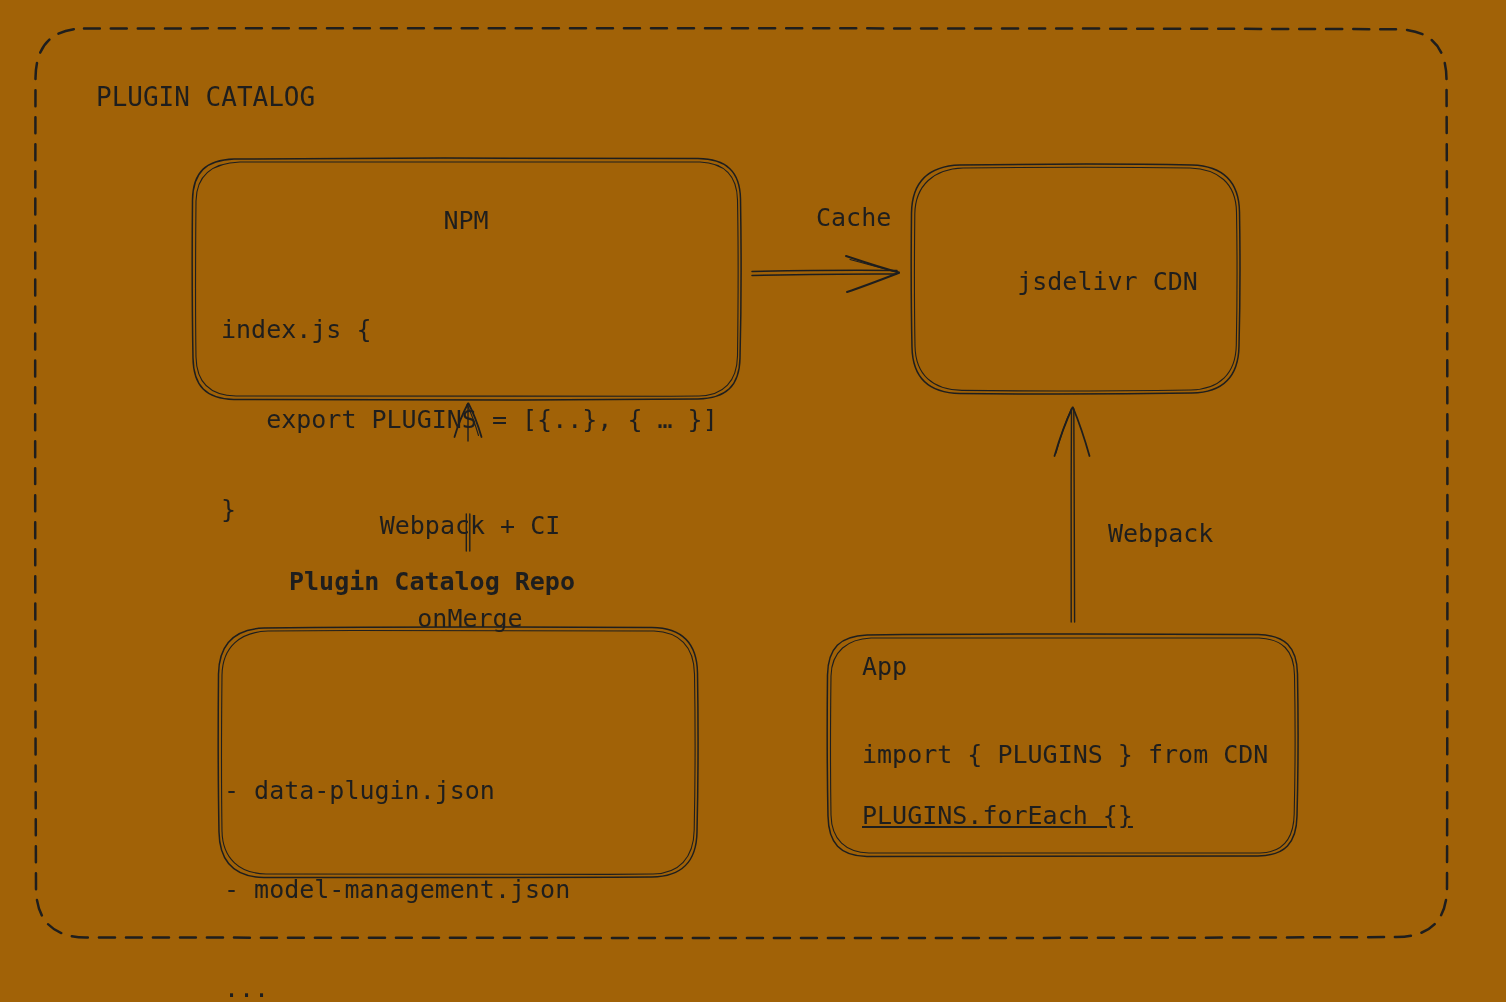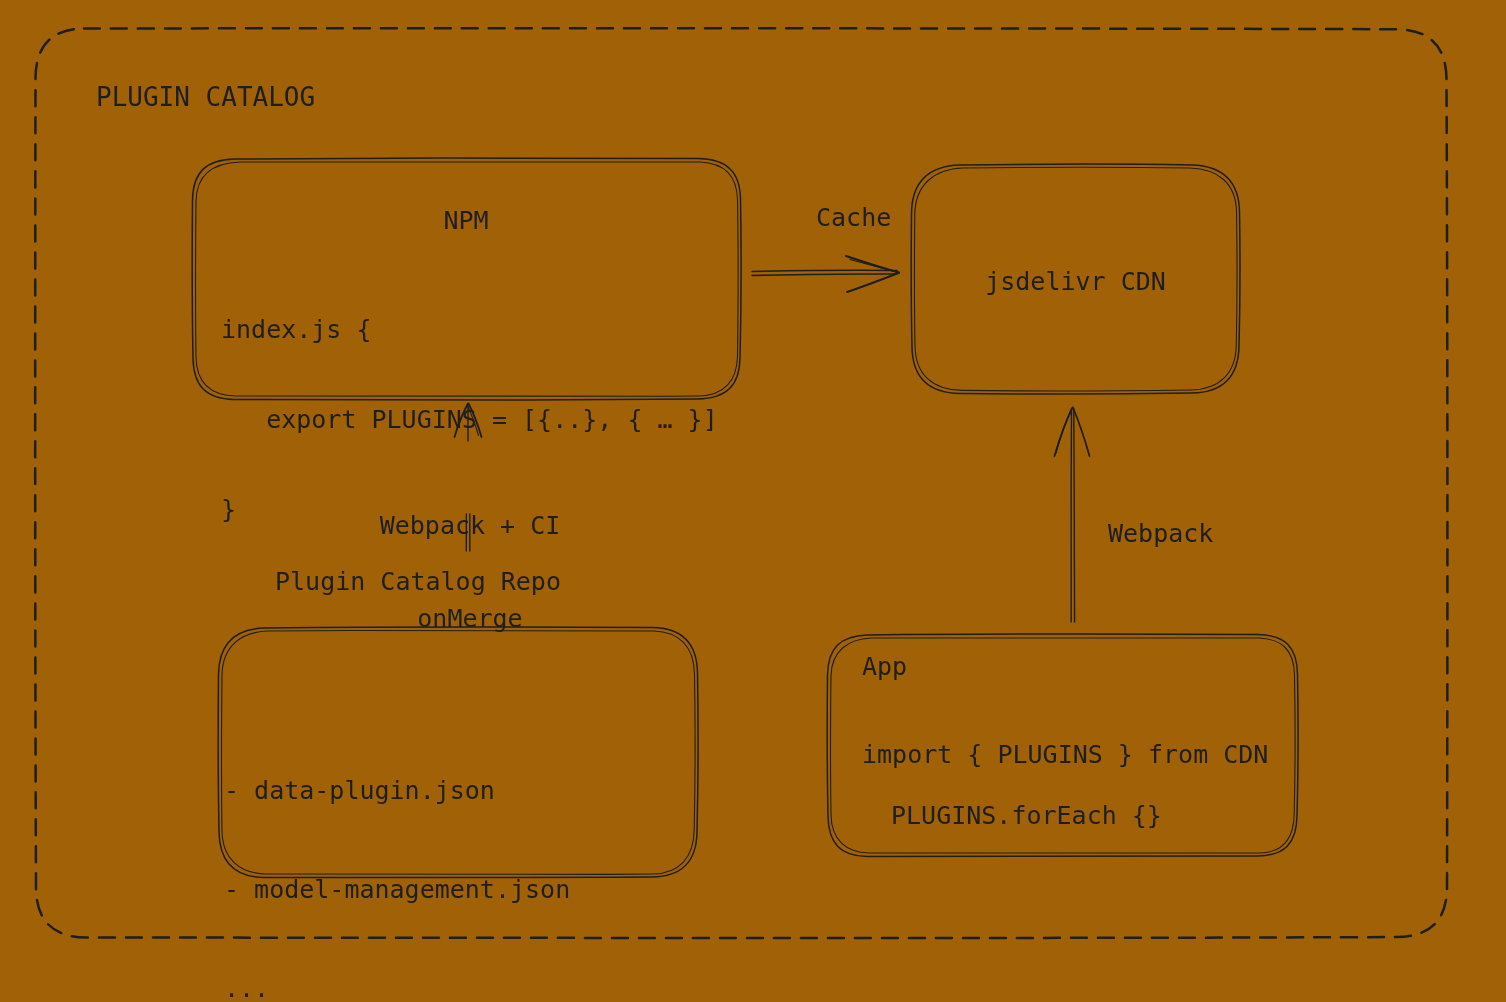--- a/index.html
+++ b/index.html
@@ -11,27 +11,27 @@
   }
   .draw-layer { position:absolute; left:0; top:0; width:1506px; height:1002px; }
   .draw-layer path { fill:none; stroke:#1e1e1e; stroke-linecap:round; stroke-linejoin:round; }
   .lbl { position:absolute; white-space:pre; font-size:25px; line-height:30px; }
   .lbl.center { text-align:center; }
 
   .diagram-title   { left:96px;  top:82px;  font-size:26px; }
   .npm-title       { left:192px; top:198px; width:548px;margin-top:8px; }
   .npm-code        { left:221px; top:255px; }
   .cache-label     { left:816px; top:203px;text-align:center; }
-  .cdn-label       { left:911px; top:267px; width:329px; }
+  .cdn-label       { left:911px; top:267px; width:329px;padding-left:32px; }
   .build-label     { left:328px; top:448px; width:284px; line-height:31px; }
-  .repo-caption    { left:275px; top:567px; }
+  .repo-caption    { left:289px; top:567px;font-weight:bold; }
   .repo-files      { left:224px; top:708px; line-height:33px; }
   .app-title       { left:862px; top:652px; }
   .app-code-1      { left:862px; top:740px;text-align:center; }
-  .app-code-2      { left:891px; top:801px; }
+  .app-code-2      { left:862px; top:801px;text-decoration:underline; }
   .import-label    { left:1108px; top:519px; }
 </style>
 </head>
 <body>
 
 <div class="canvas">
 
   <svg class="draw-layer" viewBox="0 0 1506 1002">
 
     <path d="M84,28.5 C500,28 1000,28.2 1397,29.2 Q1446,30 1446.5,79 C1447.6,350 1447.6,620 1447,888 Q1446.5,936.5 1397,937 C1100,938.4 700,938 86,937.5 Q36.5,937 36,888 C35,620 35,350 35.5,78 Q36,29 84,28.5 Z" stroke-width="2.5" stroke-dasharray="16 11"></path>

